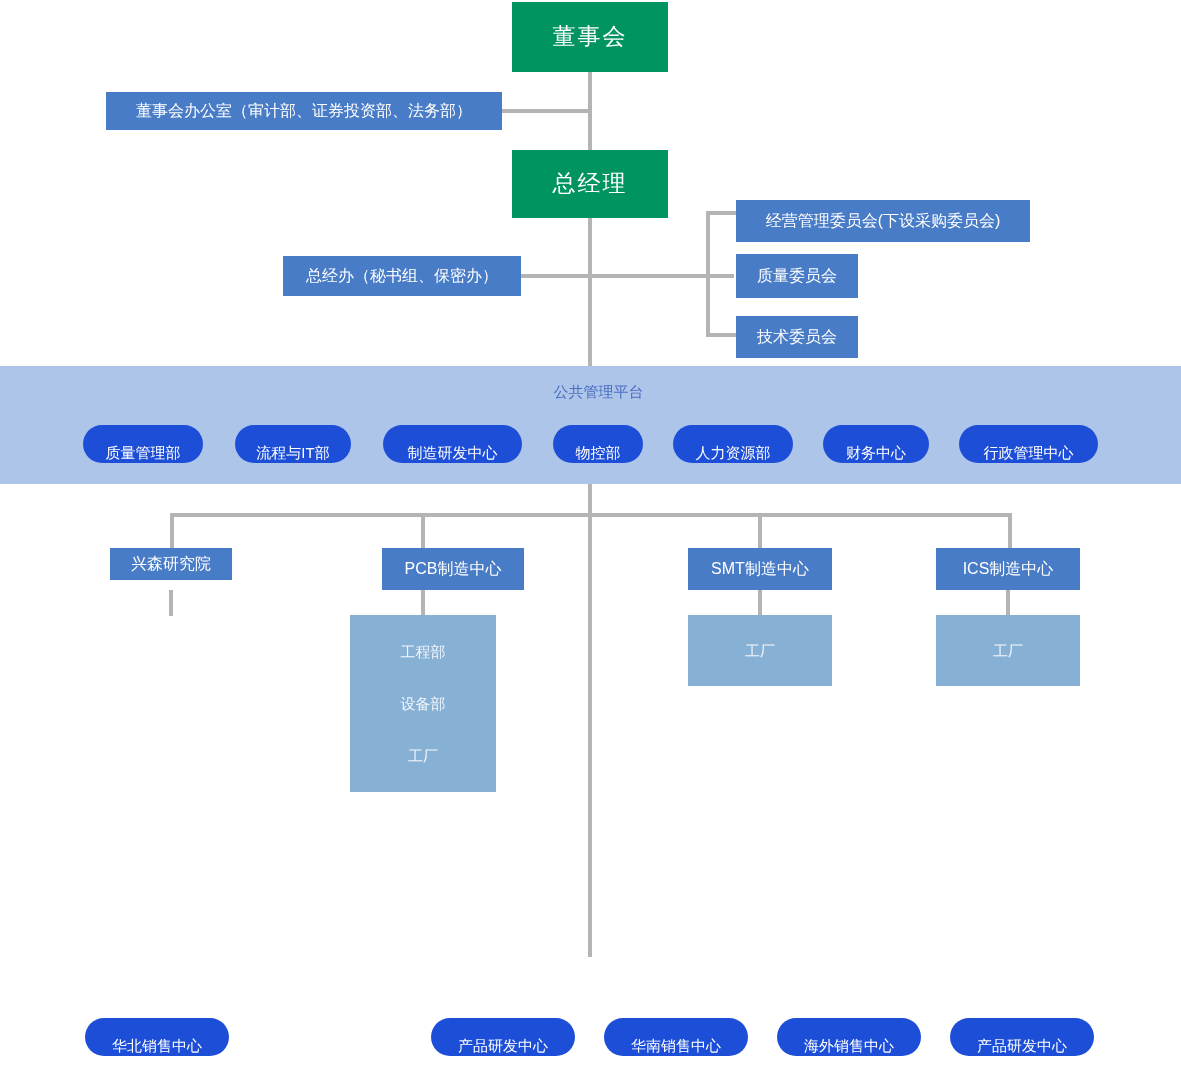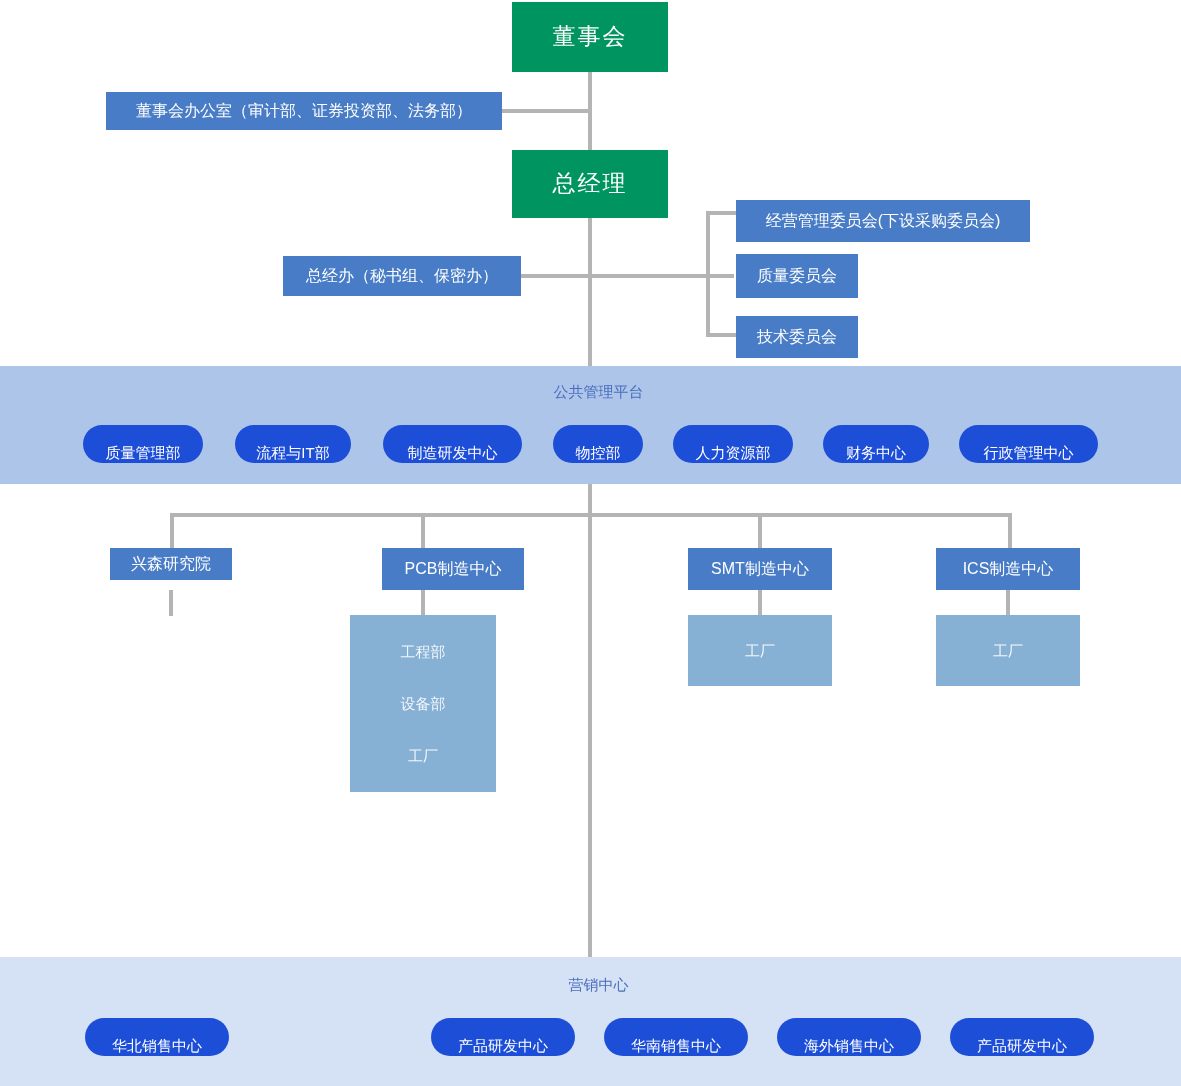--- a/index.html
+++ b/index.html
@@ -159,23 +159,20 @@
   </div>
 
   <div class="stack" style="left:688px;top:615px;width:144px;height:71px;">
     <div class="row">工厂</div>
   </div>
 
   <div class="stack" style="left:936px;top:615px;width:144px;height:71px;">
     <div class="row">工厂</div>
   </div>
 
-  <div class="band band-bot" style="left:0;top:957px;width:1181px;height:129px;">
-    <div class="band-title" style="top:19px;">营销中心</div>
-  </div>
 
   <div class="pill" style="left:85px;top:1018px;width:144px;">
     <span>华北销售中心</span>
   </div>
   <div class="pill" style="left:431px;top:1018px;width:144px;">
     <span>产品研发中心</span>
   </div>
   <div class="pill" style="left:604px;top:1018px;width:144px;">
     <span>华南销售中心</span>
   </div>

